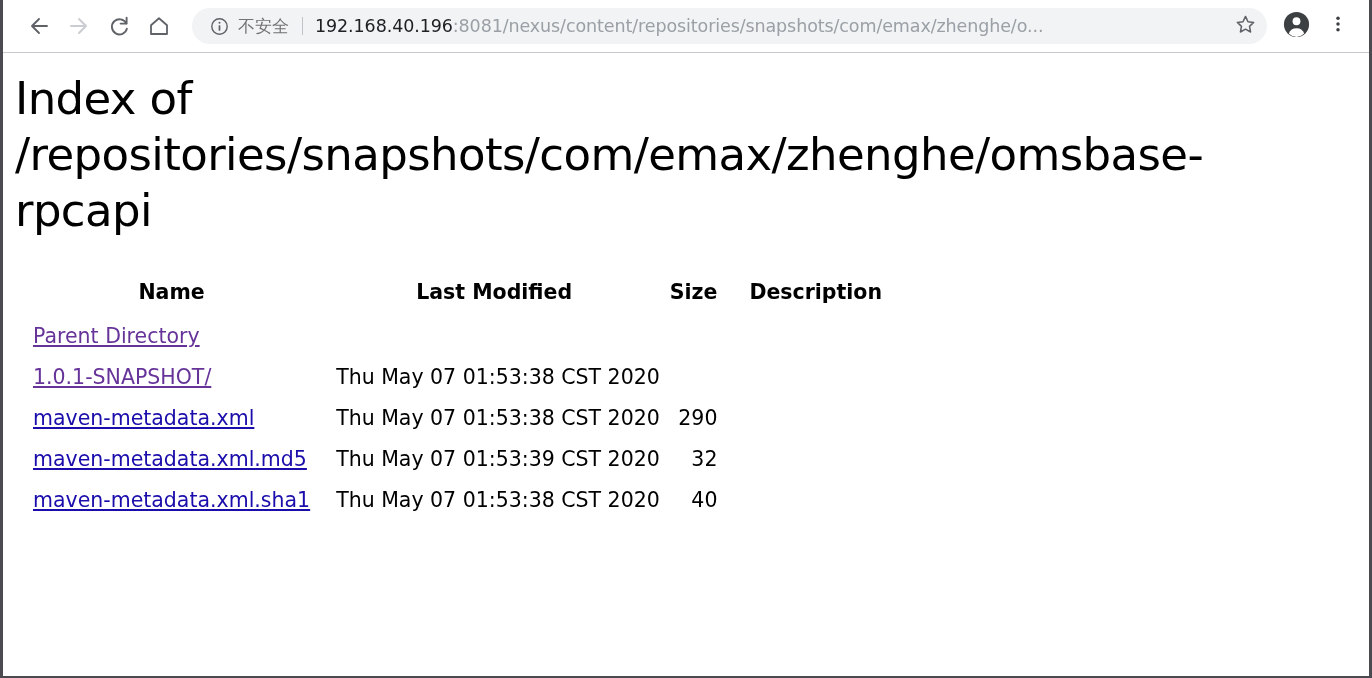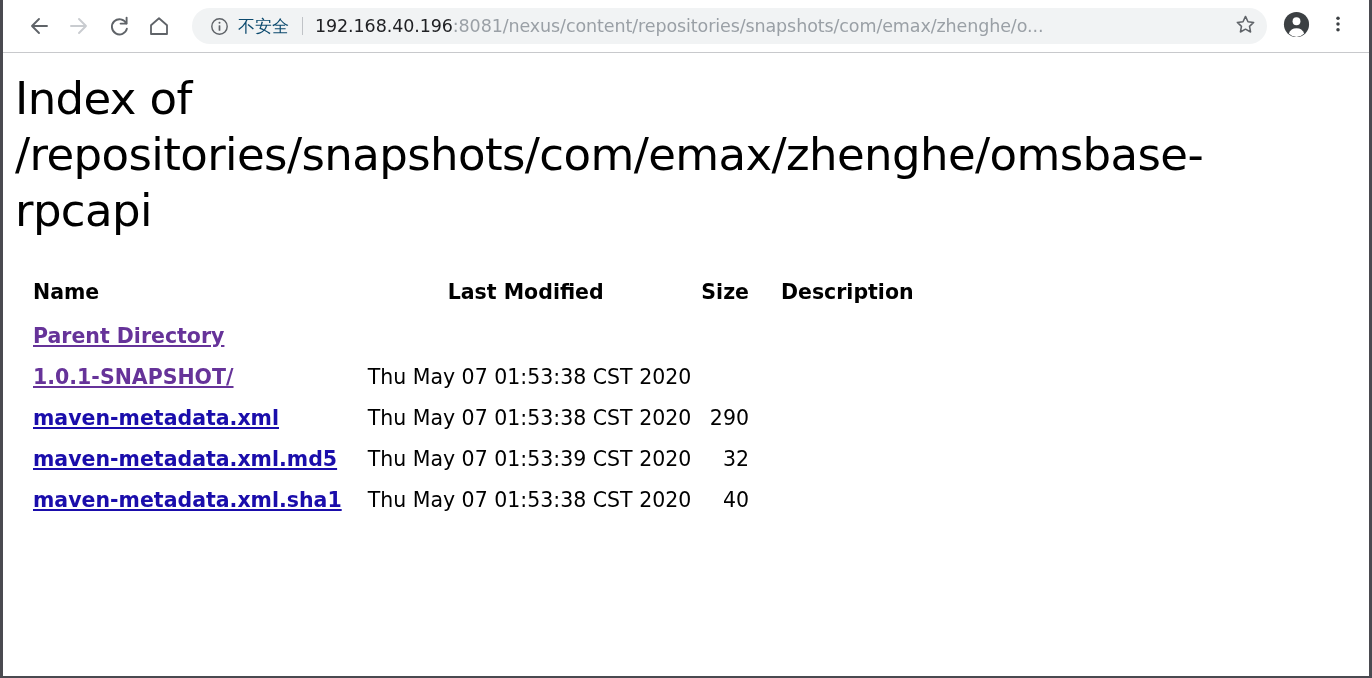--- a/index.html
+++ b/index.html
@@ -76,21 +76,21 @@
     height: 100%;
   }
   .info-icon {
     width: 19px;
     height: 19px;
     flex: 0 0 auto;
     display: block;
   }
   .security-text {
     font-size: 17px;
-    color: #0c4a6e;
+    color: #737373;
     margin-left: 9px;
     white-space: nowrap;
     font-family: "DejaVu Sans", sans-serif;
   }
   .omni-sep {
     width: 1px;
     height: 18px;
     background: #c0c3c7;
     margin: 0 12px 0 13px;
     flex: 0 0 auto;
@@ -149,35 +149,35 @@
   }
 
   .listing {
     margin-top: 41px;
     margin-left: 18px;
     border-collapse: collapse;
     font-family: "DejaVu Sans", sans-serif;
     font-size: 20.5px;
   }
   .listing th {
-    text-align: left;
+    text-align: center;
     font-weight: bold;
     color: #000000;
     padding: 0 0 20px 0;
     white-space: nowrap;
     font-size: 20.5px;
   }
   .listing td {
     padding: 0 0 17px 0;
     color: #000000;
     white-space: nowrap;
     vertical-align: baseline;
     font-size: 20.5px;
   }
-  .col-name   { padding-right: 26px !important; font-weight: bold; }
+  .col-name   { padding-right: 26px !important; }
   .col-date   { text-align: right; padding-right: 10px !important; }
   .col-size   { text-align: right; padding-right: 14px !important; }
   .col-desc   { text-align: left; }
 
   th.col-date { text-align: left; padding-left: 80px !important; }
   th.col-size { text-align: right; }
   th.col-desc { padding-left: 18px !important; margin-top: 40px; }
 
   .listing a {
     color: #1a0dab;

